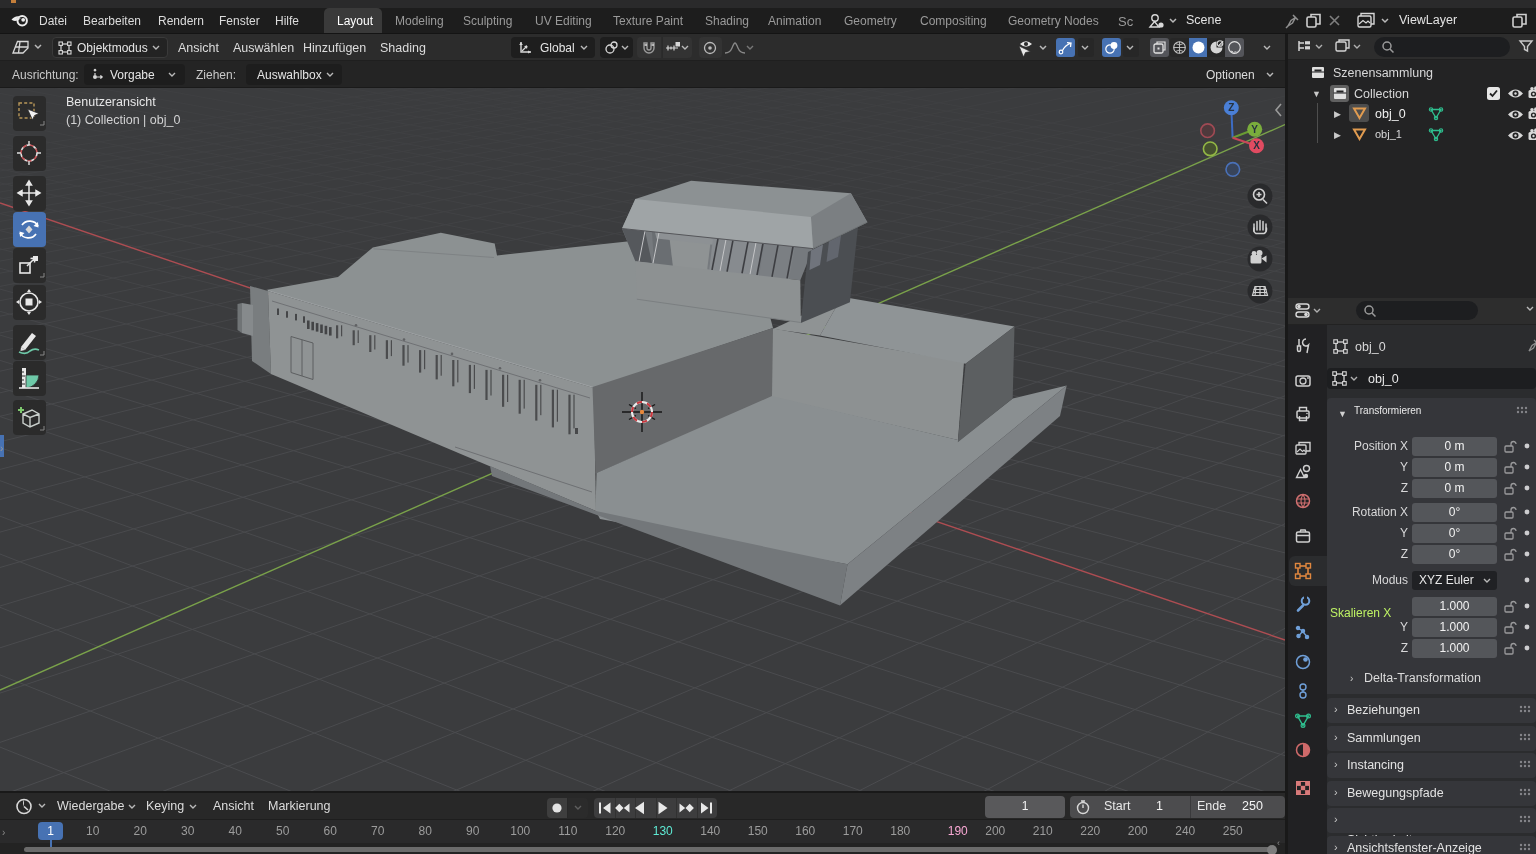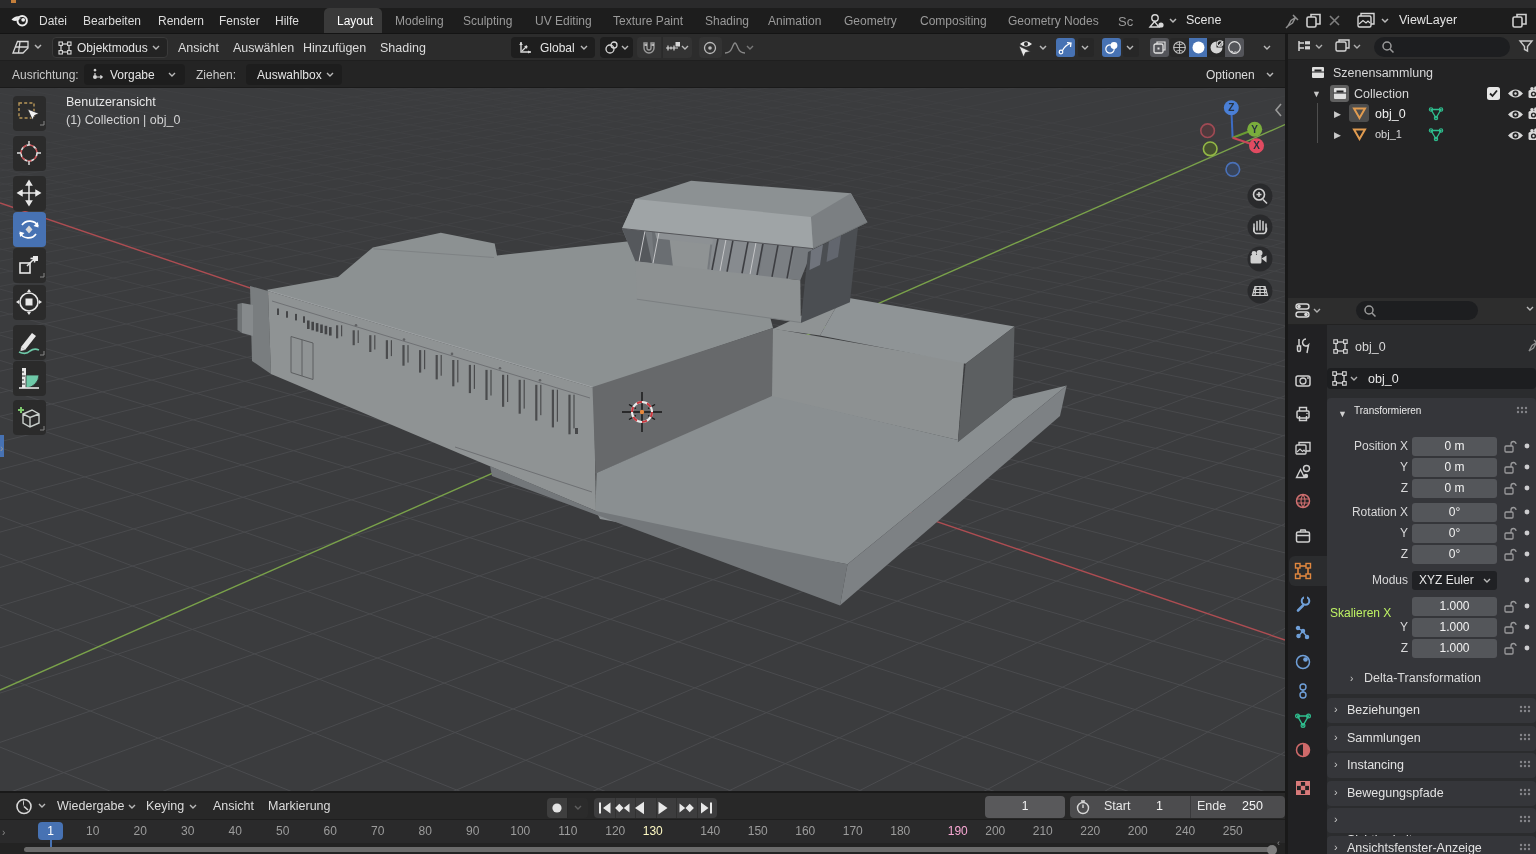--- a/index.html
+++ b/index.html
@@ -987,21 +987,21 @@
 <div style="position:absolute;left:167.75px;top:824px;width:40px;text-align:center;font-size:12px;color:#9c9c9c">30</div>
 <div style="position:absolute;left:215.25px;top:824px;width:40px;text-align:center;font-size:12px;color:#9c9c9c">40</div>
 <div style="position:absolute;left:262.75px;top:824px;width:40px;text-align:center;font-size:12px;color:#9c9c9c">50</div>
 <div style="position:absolute;left:310.25px;top:824px;width:40px;text-align:center;font-size:12px;color:#9c9c9c">60</div>
 <div style="position:absolute;left:357.75px;top:824px;width:40px;text-align:center;font-size:12px;color:#9c9c9c">70</div>
 <div style="position:absolute;left:405.25px;top:824px;width:40px;text-align:center;font-size:12px;color:#9c9c9c">80</div>
 <div style="position:absolute;left:452.75px;top:824px;width:40px;text-align:center;font-size:12px;color:#9c9c9c">90</div>
 <div style="position:absolute;left:500.25px;top:824px;width:40px;text-align:center;font-size:12px;color:#9c9c9c">100</div>
 <div style="position:absolute;left:547.75px;top:824px;width:40px;text-align:center;font-size:12px;color:#9c9c9c">110</div>
 <div style="position:absolute;left:595.25px;top:824px;width:40px;text-align:center;font-size:12px;color:#9c9c9c">120</div>
-<div style="position:absolute;left:642.75px;top:824px;width:40px;font-size:12px;color:#fef9c3">130</div>
+<div style="position:absolute;left:642.75px;top:824px;width:40px;text-align:center;font-size:12px;color:#5eead4">130</div>
 <div style="position:absolute;left:690.25px;top:824px;width:40px;text-align:center;font-size:12px;color:#9c9c9c">140</div>
 <div style="position:absolute;left:737.75px;top:824px;width:40px;text-align:center;font-size:12px;color:#9c9c9c">150</div>
 <div style="position:absolute;left:785.25px;top:824px;width:40px;text-align:center;font-size:12px;color:#9c9c9c">160</div>
 <div style="position:absolute;left:832.75px;top:824px;width:40px;text-align:center;font-size:12px;color:#9c9c9c">170</div>
 <div style="position:absolute;left:880.25px;top:824px;width:40px;text-align:center;font-size:12px;color:#9c9c9c">180</div>
 <div style="position:absolute;left:927.75px;top:824px;width:40px;text-align:right;font-size:12px;color:#f9a8d4">190</div>
 <div style="position:absolute;left:975.25px;top:824px;width:40px;text-align:center;font-size:12px;color:#9c9c9c">200</div>
 <div style="position:absolute;left:1022.75px;top:824px;width:40px;text-align:center;font-size:12px;color:#9c9c9c">210</div>
 <div style="position:absolute;left:1070.25px;top:824px;width:40px;text-align:center;font-size:12px;color:#9c9c9c">220</div>
 <div style="position:absolute;left:1117.75px;top:824px;width:40px;text-align:center;font-size:12px;color:#9c9c9c">200</div>

